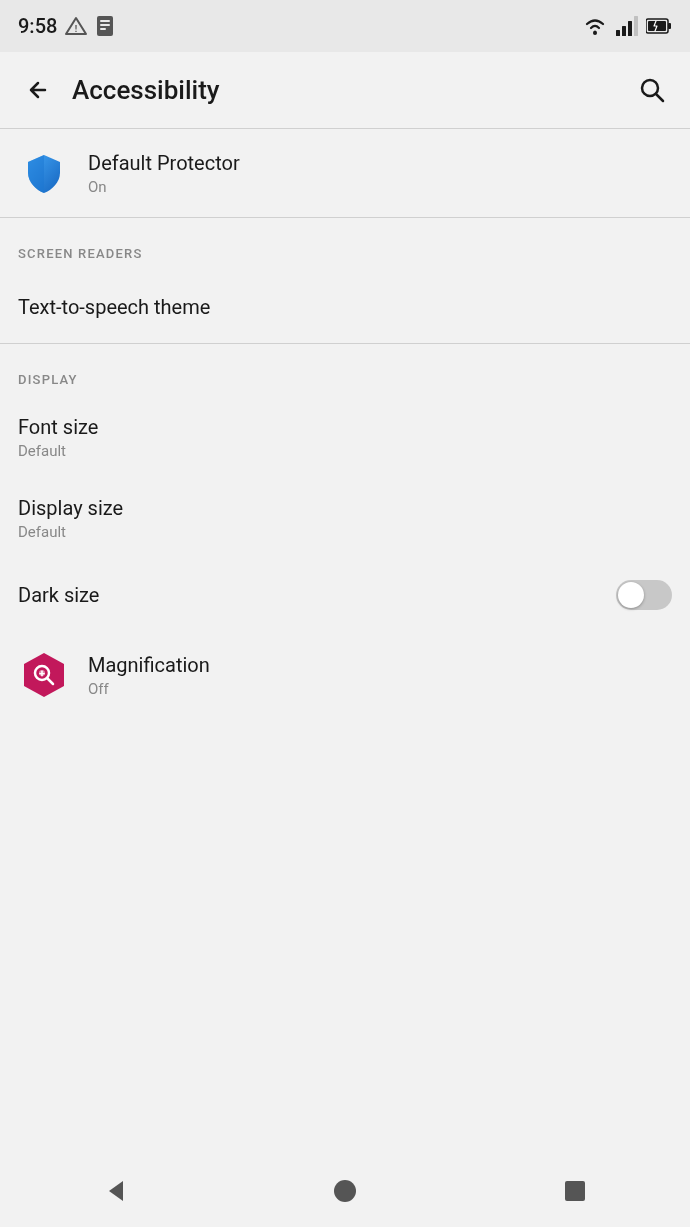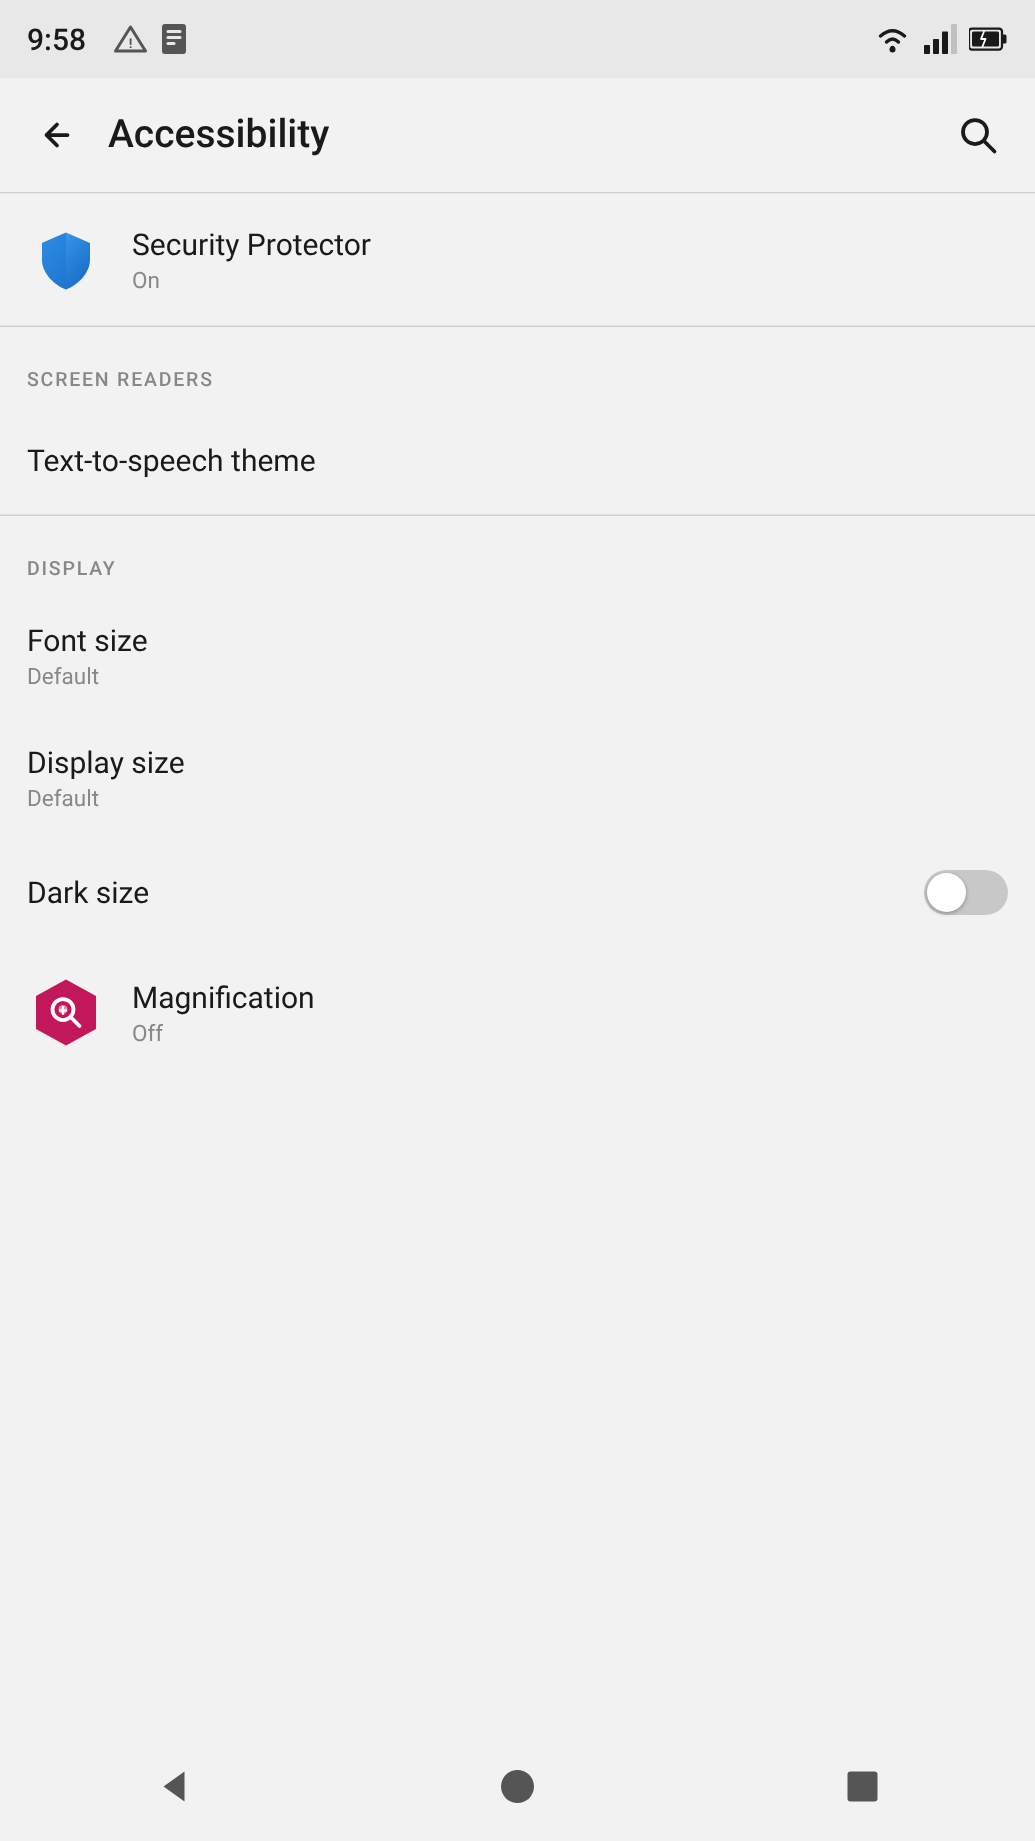--- a/index.html
+++ b/index.html
@@ -24,21 +24,21 @@
       background: #e8e8e8;
       display: flex;
       align-items: center;
       justify-content: space-between;
       padding: 0 18px;
     }
 
     .status-bar-left {
       display: flex;
       align-items: center;
-      gap: 19px;
+      gap: 8px;
     }
 
     .status-time {
       font-size: 20px;
       font-weight: 500;
       color: #1a1a1a;
     }
 
     .status-icons-left {
       display: flex;
@@ -266,21 +266,21 @@
           <linearGradient id="shieldGrad" x1="0%" y1="0%" x2="100%" y2="100%">
             <stop offset="0%" style="stop-color:#42a5f5"></stop>
             <stop offset="100%" style="stop-color:#1565c0"></stop>
           </linearGradient>
         </defs>
         <path d="M22 4 L38 11 L38 22 C38 31 30 39 22 42 C14 39 6 31 6 22 L6 11 Z" fill="url(#shieldGrad)"></path>
         <path d="M22 4 L22 42 C14 39 6 31 6 22 L6 11 Z" fill="#1976d2" opacity="0.5"></path>
       </svg>
     </div>
     <div class="list-item-text">
-      <div class="list-item-title">Security Protector</div>
+      <div class="list-item-title">Default Protector</div>
       <div class="list-item-subtitle">On</div>
     </div>
   </div>
 
   <div class="divider"></div>
 
   <div class="section-label">
     <span>SCREEN READERS</span>
   </div>
 

